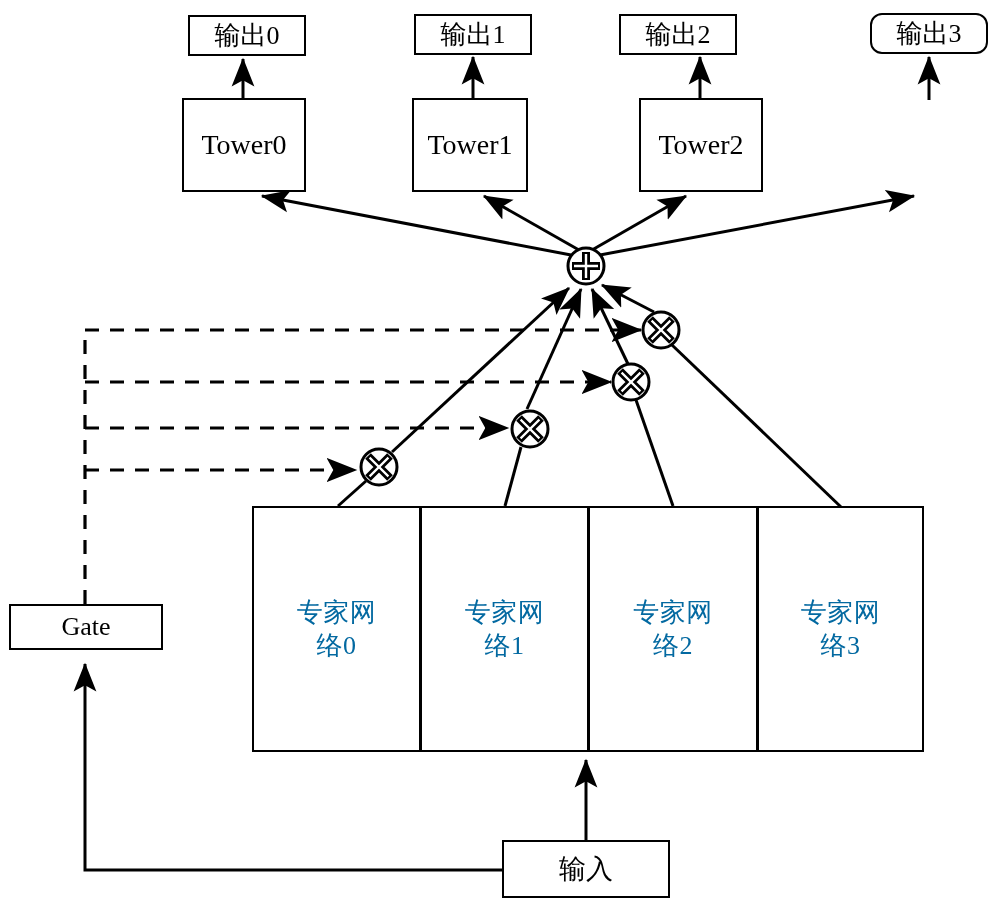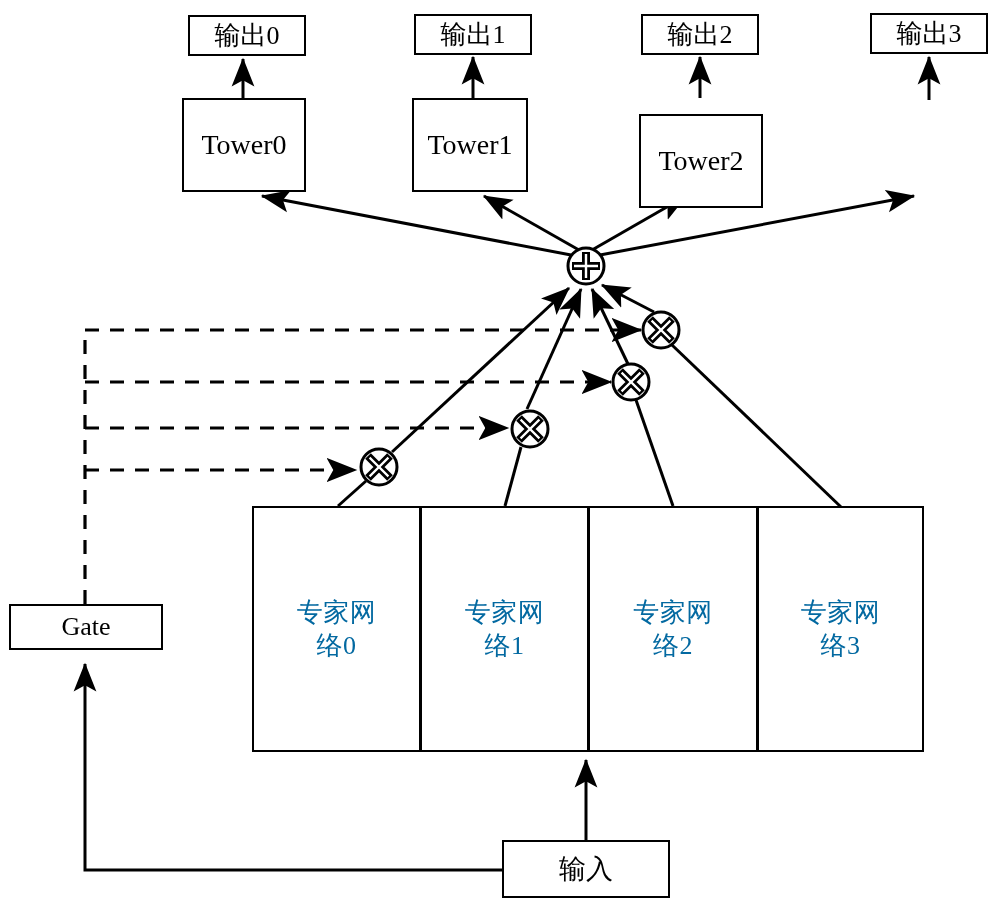--- a/index.html
+++ b/index.html
@@ -132,34 +132,34 @@
       <line x1="586" y1="840" x2="586" y2="760"></line>
     </g>
   </svg>
 
   <div class="node-box lbl-out" style="left:188px; top:15px; width:118px; height:41px;">
     <span>输出0</span>
   </div>
   <div class="node-box lbl-out" style="left:414px; top:14px; width:118px; height:41px;">
     <span>输出1</span>
   </div>
-  <div class="node-box lbl-out" style="left:641px; top:14px; width:118px; height:41px;">
+  <div class="node-box lbl-out" style="left:619px; top:14px; width:118px; height:41px;">
     <span>输出2</span>
   </div>
-  <div class="node-box lbl-out" style="left:870px; top:13px; width:118px; height:41px;">
+  <div class="node-box lbl-out" style="left:870px; top:13px; width:118px; height:41px;border-radius:12px;">
     <span>输出3</span>
   </div>
 
   <div class="node-box lbl-tower" style="left:182px; top:98px; width:124px; height:94px;">
     <span>Tower0</span>
   </div>
   <div class="node-box lbl-tower" style="left:412px; top:98px; width:116px; height:94px;">
     <span>Tower1</span>
   </div>
-  <div class="node-box lbl-tower" style="left:639px; top:98px; width:124px; height:94px;margin-top:16px;">
+  <div class="node-box lbl-tower" style="left:639px; top:98px; width:124px; height:94px;">
     <span>Tower2</span>
   </div>
 
   <svg style="position:absolute; left:561px; top:241px; width:50px; height:50px; z-index:6;" viewBox="0 0 50 50">
     <circle cx="25" cy="25" r="18" fill="#ffffff" stroke="#000000" stroke-width="3"></circle>
     <path d="M25,11 L25,39 M11,25 L39,25" stroke="#000000" stroke-width="8" fill="none"></path>
     <path d="M25,13 L25,37 M13,25 L37,25" stroke="#ffffff" stroke-width="2.4" fill="none"></path>
   </svg>
 
   <svg style="position:absolute; left:354px; top:442px; width:50px; height:50px; z-index:6;" viewBox="0 0 50 50">

